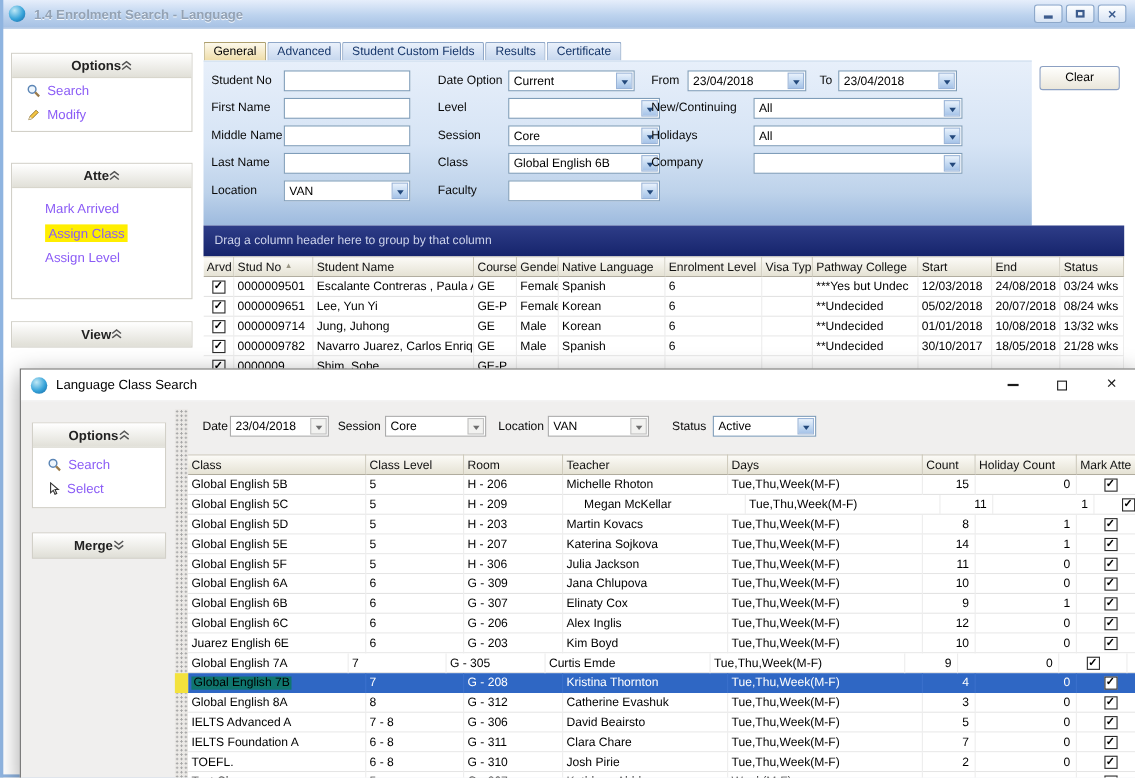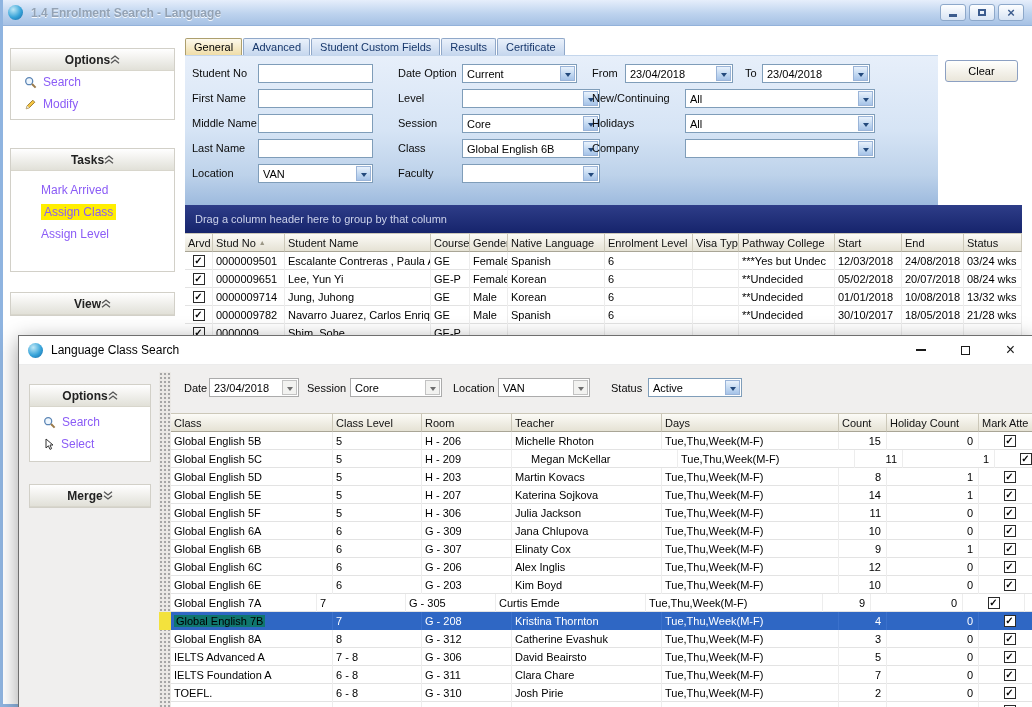--- a/index.html
+++ b/index.html
@@ -115,21 +115,21 @@
         <svg width="13" height="13" viewBox="0 0 13 13">
             <path d="M2.2 10.8 L3.2 7.8 L8.8 2.2 L10.8 4.2 L5.2 9.8 Z" fill="#f5c542" stroke="#8a6a20" stroke-width="0.8"></path>
             <path d="M2.2 10.8 L3.2 7.8 L5.2 9.8 Z" fill="#e8e4da"></path>
           </svg>
         <span>Modify</span>
       </div>
     </div>
 
     <div class="panelbox" style="left:10px;top:148px;width:165px;height:124px;">
       <div class="panel-head">
-        <span>Tasks</span>
+        <span>Atte</span>
         <svg width="10" height="9" viewBox="0 0 10 9">
             <path d="M1 4.2 L5 1 L9 4.2 M1 8.2 L5 5 L9 8.2" fill="none" stroke="#555" stroke-width="1.3"></path>
           </svg>
       </div>
       <div class="side-item noicon" style="margin-top:8px;">
         <span>Mark Arrived</span>
       </div>
       <div class="side-item noicon">
         <span class="hl-y">Assign Class</span>
       </div>
@@ -497,21 +497,21 @@
           <div class="gcell" style="width: 90px;">G - 206</div>
           <div class="gcell" style="width: 150px;">Alex Inglis</div>
           <div class="gcell" style="width: 177px;">Tue,Thu,Week(M-F)</div>
           <div class="gcell num" style="width: 48px;">12</div>
           <div class="gcell num" style="width: 92px;">0</div>
           <div class="gcell ccenter" style="width: 62px;">
             <span class="cb">✓</span>
           </div>
         </div>
         <div class="grow">
-          <div class="gcell" style="width: 162px;">Global English 6E</div>
+          <div class="gcell" style="width: 162px;">Juarez English 6E</div>
           <div class="gcell" style="width: 89px;">6</div>
           <div class="gcell" style="width: 90px;">G - 203</div>
           <div class="gcell" style="width: 150px;">Kim Boyd</div>
           <div class="gcell" style="width: 177px;">Tue,Thu,Week(M-F)</div>
           <div class="gcell num" style="width: 48px;">10</div>
           <div class="gcell num" style="width: 92px;">0</div>
           <div class="gcell ccenter" style="width: 62px;">
             <span class="cb">✓</span>
           </div>
         </div>

